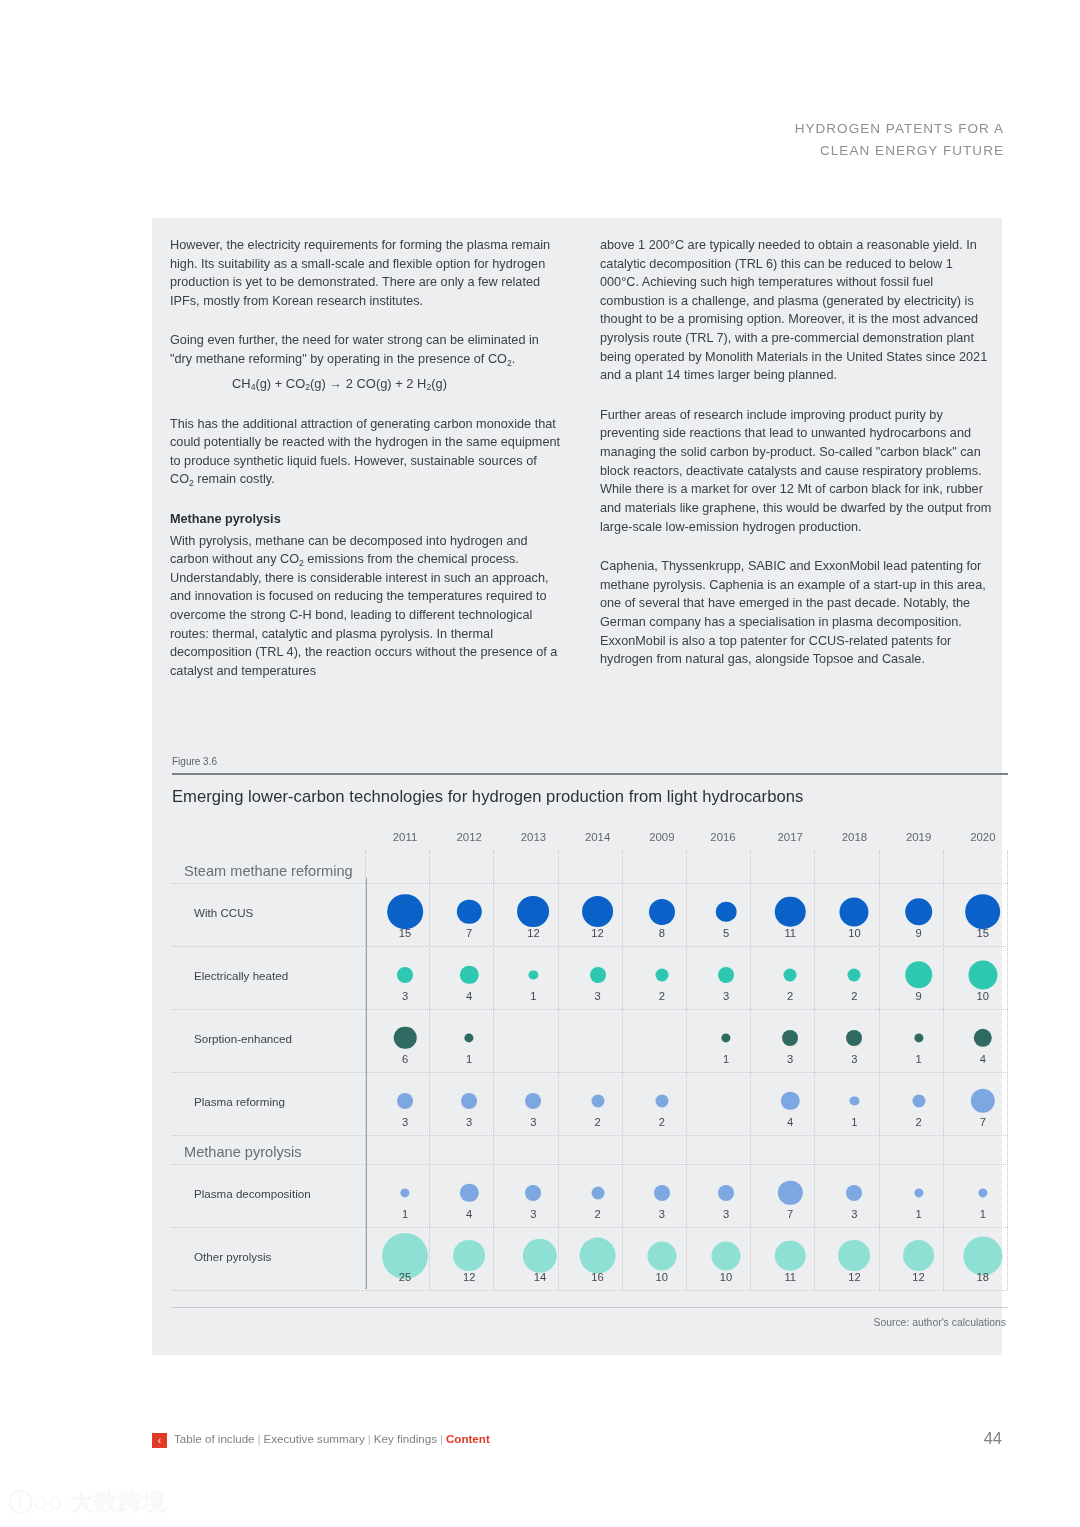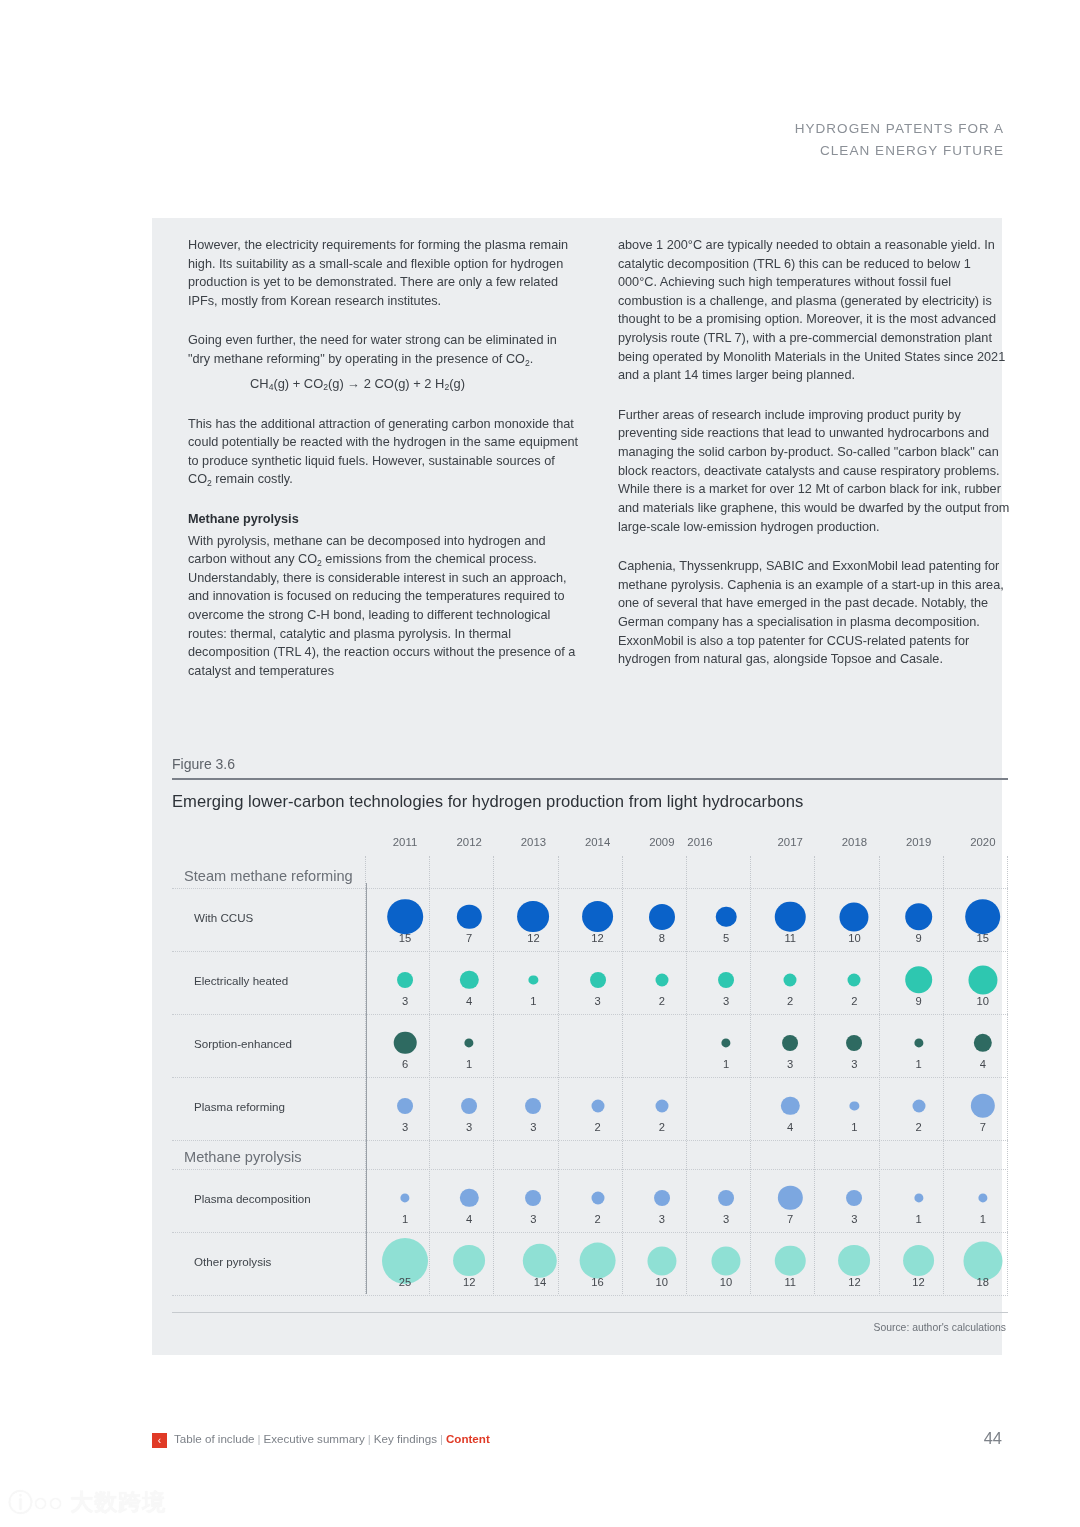--- a/index.html
+++ b/index.html
@@ -18,34 +18,34 @@
   }
 
   
   .panel{
     position:absolute;left:152px;top:218px;width:850px;height:1137px;
     background:#eceef0;
   }
 
   
   .cols{position:absolute;left:18px;top:18px;width:816px;height:500px;}
-  .col{position:absolute;top:0;width:392px;font-size:12.7px;line-height:1.465;color:#3c4147;margin-left:18px;}
+  .col{position:absolute;top:0;width:392px;font-size:12.7px;line-height:1.465;color:#3c4147;}
   .col.left{left:0;}
   .col.right{left:430px;}
   .col p{margin:0 0 21px 0;}
   .col p.tight{margin-bottom:0;}
   .col h4{
     margin:0 0 3px 0;font-size:12.7px;font-weight:700;color:#2c3137;
   }
   .eq{margin:6px 0 21px 0;padding-left:62px;font-size:12.9px;color:#3c4147;}
   sub{font-size:8.6px;vertical-align:baseline;position:relative;bottom:-2.5px;}
 
   
   .figure{position:absolute;left:18px;top:538px;width:838px;}
-  .fig-num{font-size:14px;color:#5d6269;margin-left:2px;}
+  .fig-num{font-size:10px;color:#5d6269;margin-left:2px;}
   .fig-rule{height:1.6px;background:#7b8089;margin:6px 0 0 2px;width:836px;}
   .fig-title{
     font-size:16.6px;color:#2d3238;margin:12px 0 0 2px;font-weight:400;
     letter-spacing:.05px;
   }
 
   
   .chart{position:relative;margin-top:18px;margin-left:2px;width:836px;}
   .years{position:relative;height:30px;}
   .yr{
@@ -153,21 +153,21 @@
       <div class="fig-rule"></div>
       <div class="fig-title">Emerging lower-carbon technologies for hydrogen production from light hydrocarbons</div>
 
       <div class="chart" id="chart">
           <div class="years">
             <div class="yr" style="left: 200px;">2011</div>
             <div class="yr" style="left: 264.2px;">2012</div>
             <div class="yr" style="left: 328.4px;">2013</div>
             <div class="yr" style="left: 392.6px;">2014</div>
             <div class="yr" style="left: 456.8px;">2009</div>
-            <div class="yr" style="left: 495px;">2016</div>
+            <div class="yr" style="left: 518px;">2016</div>
             <div class="yr" style="left: 585.2px;">2017</div>
             <div class="yr" style="left: 649.4px;">2018</div>
             <div class="yr" style="left: 713.6px;">2019</div>
             <div class="yr" style="left: 777.8px;">2020</div>
           </div>
           <div class="grouphead">Steam methane reforming</div>
           <div class="rows">
             <div class="row">
               <div class="rowlabel">With CCUS</div>
               <div class="cell" style="left: 200px;">

